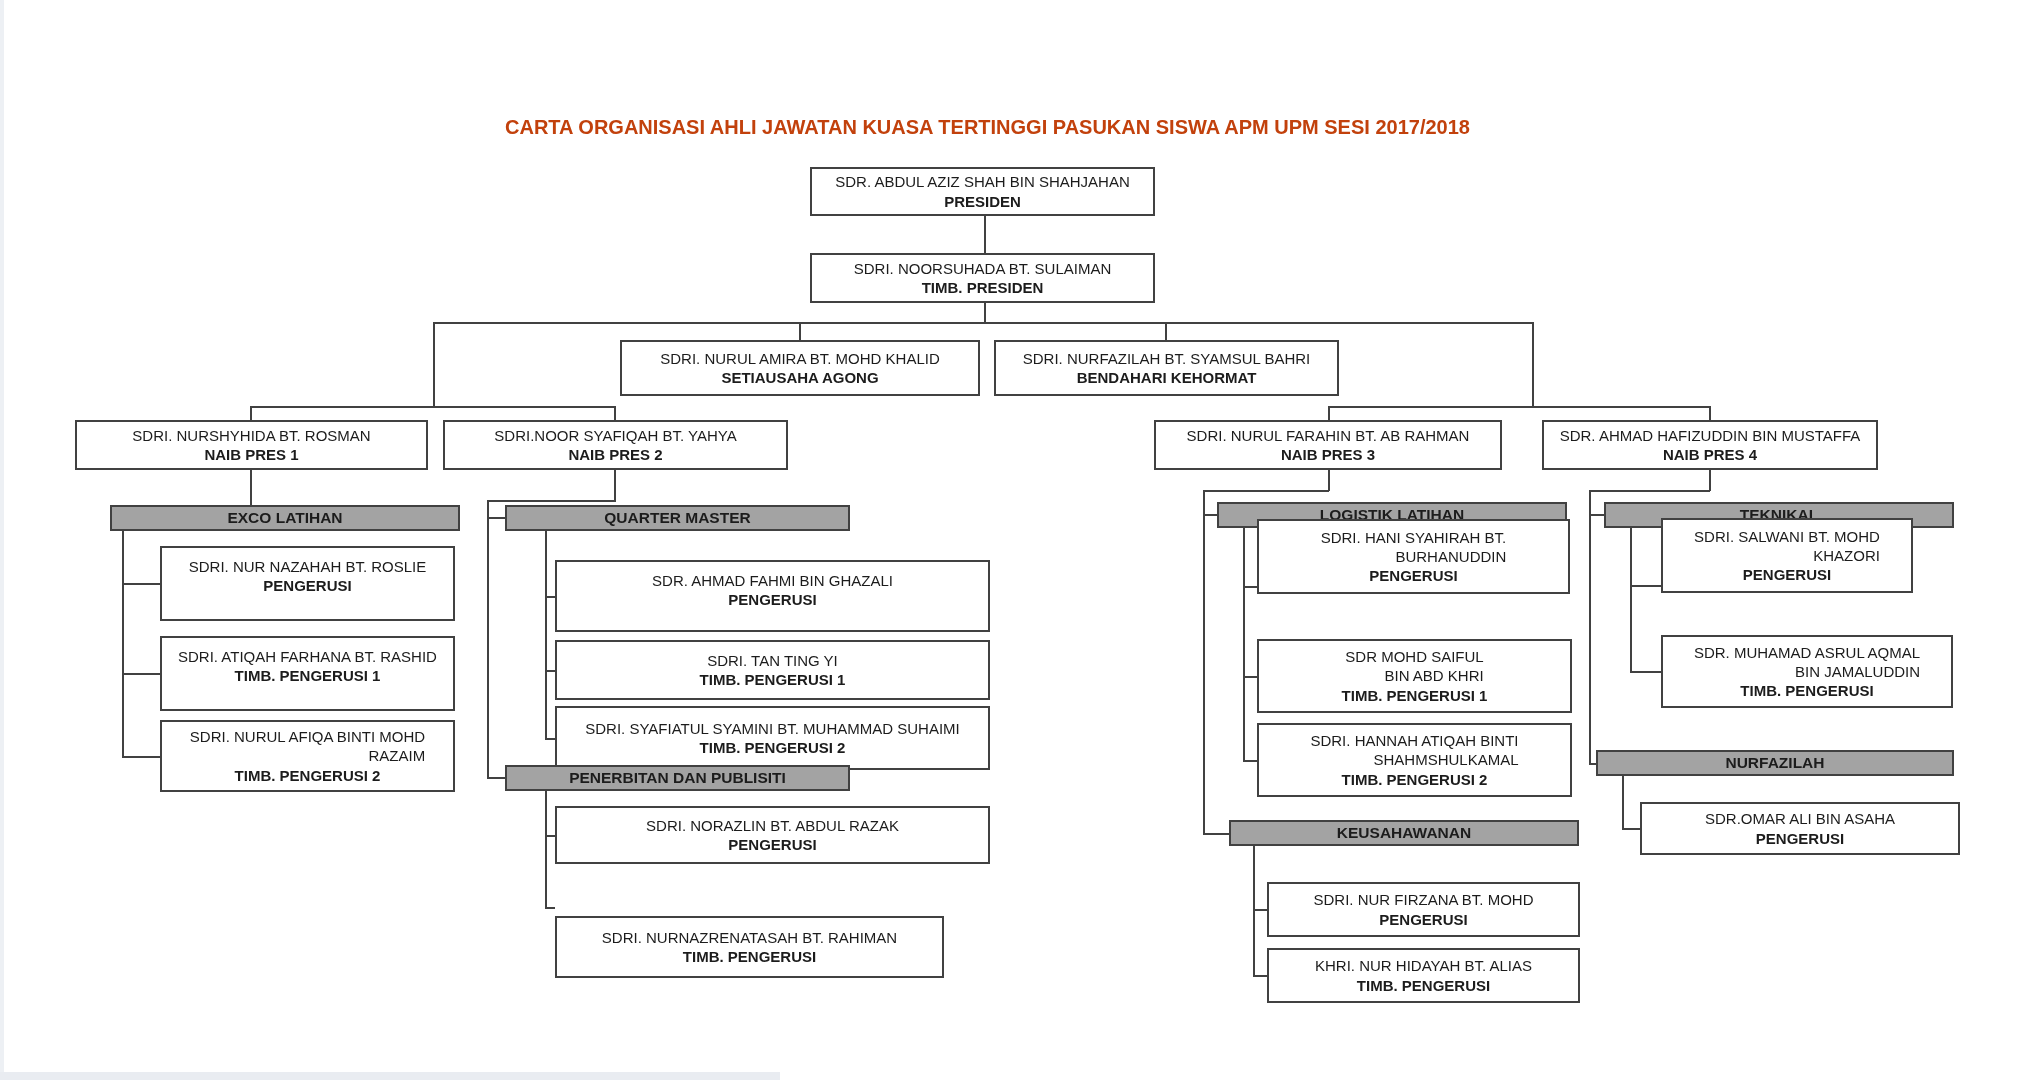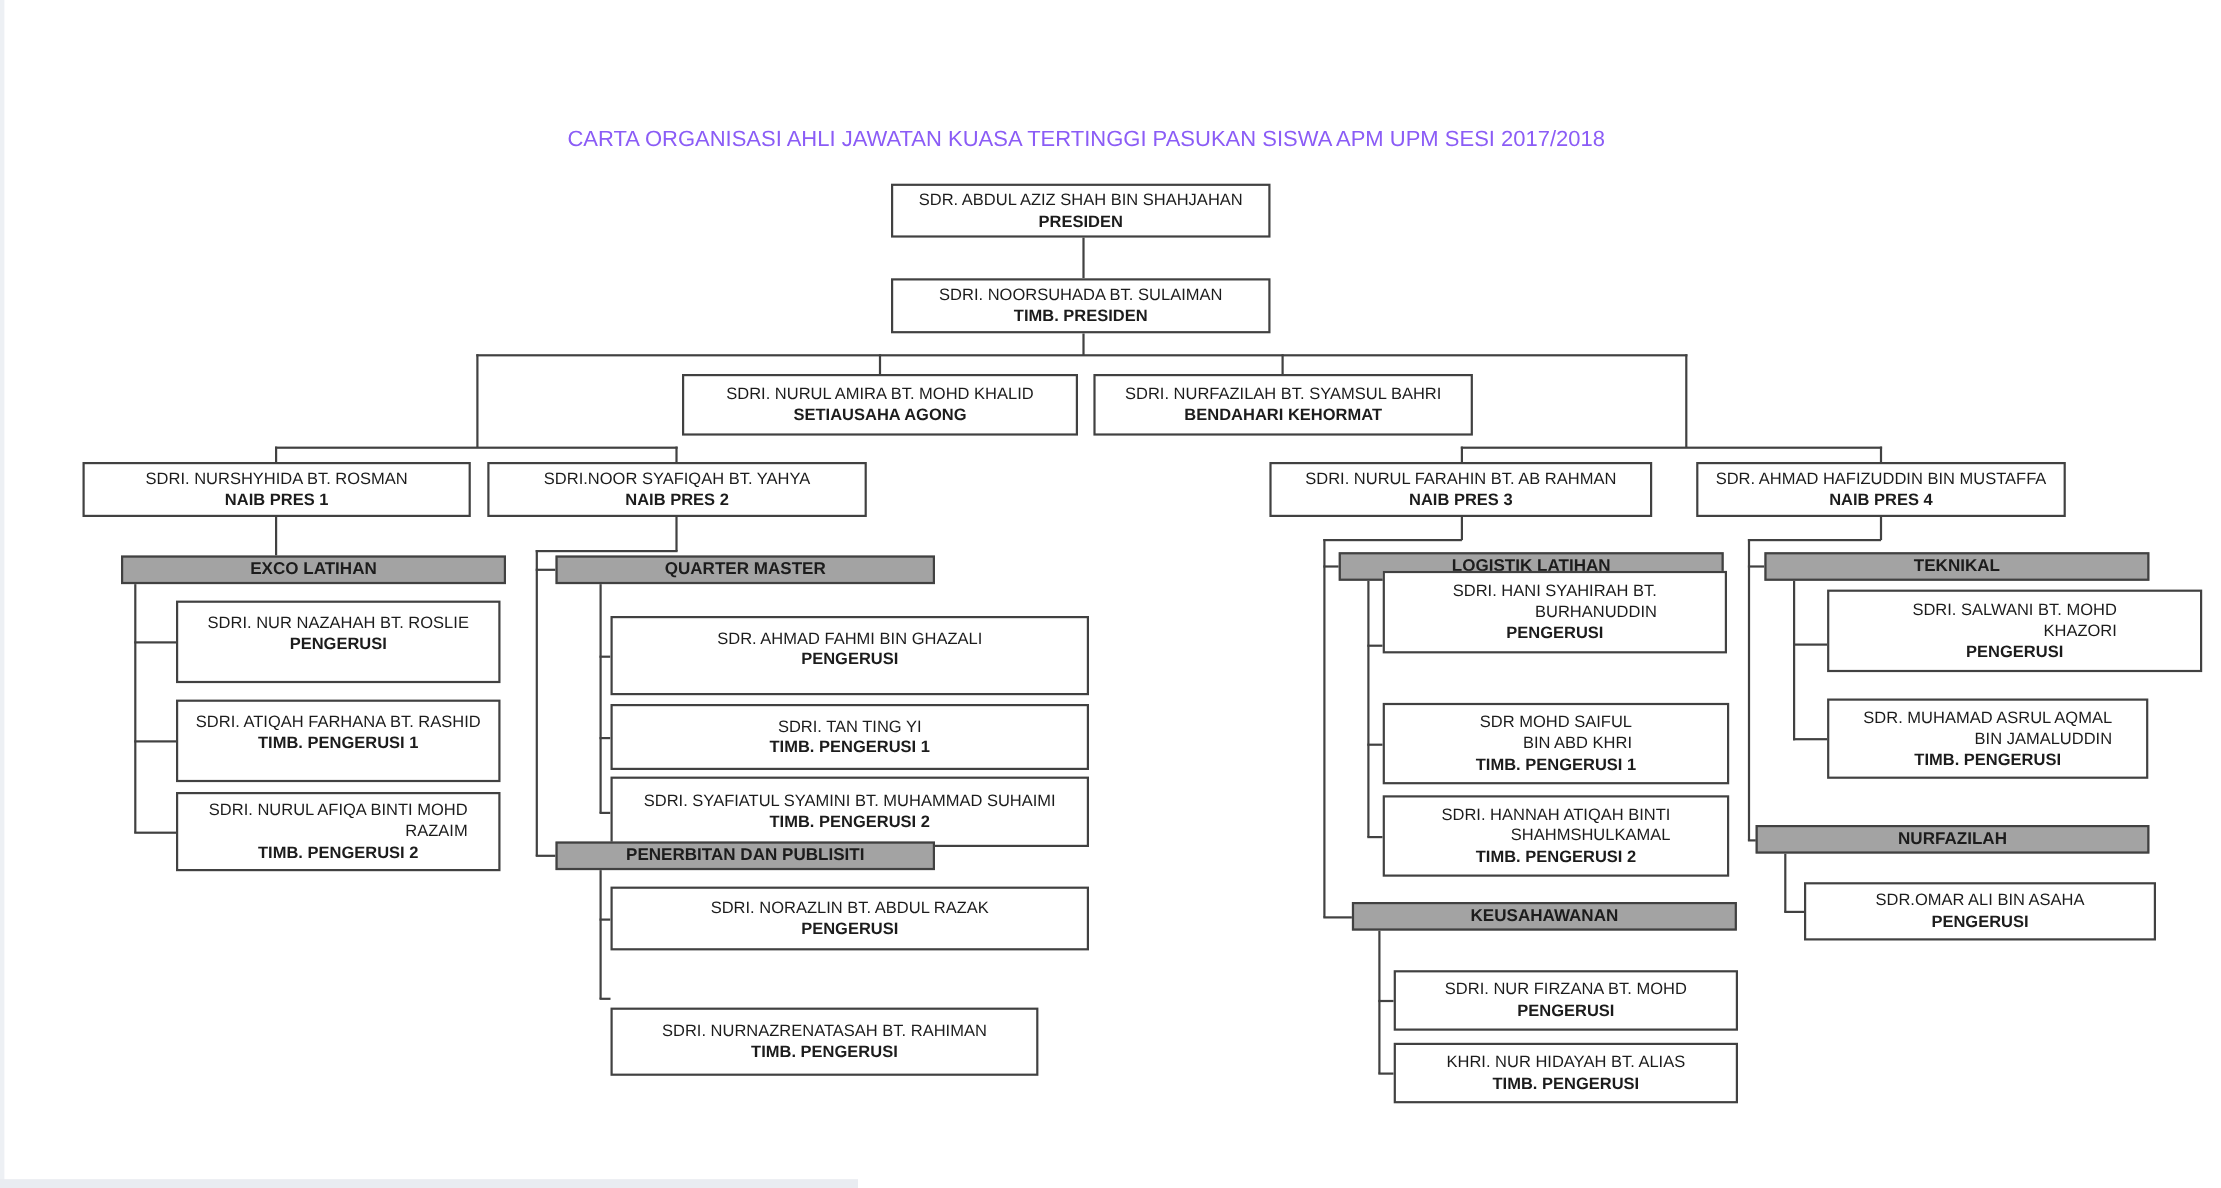--- a/index.html
+++ b/index.html
@@ -1,20 +1,20 @@
 <!DOCTYPE html>
 <html><head>
 <meta charset="utf-8">
 <style>
   html,body{margin:0;padding:0;}
   body{width:2019px;height:1080px;background:#ffffff;overflow:hidden;
        font-family:"Liberation Sans","DejaVu Sans",sans-serif;}
   #canvas{position:relative;width:2019px;height:1080px;background:#ffffff;}
   .title{position:absolute;left:0;top:116px;width:1975px;text-align:center;
-         font-weight:normal;font-size:20px;color:#8b5cf6;letter-spacing:0px;}
+         font-weight:bold;font-size:20px;color:#c2410c;letter-spacing:0px;}
   .box{position:absolute;background:#fff;border:2px solid #414141;box-sizing:border-box;
        display:flex;flex-direction:column;align-items:center;justify-content:center;
        text-align:center;color:#1c1c1c;line-height:1.28;}
   .box.top{justify-content:flex-start;padding-top:9px;}
   .nm{white-space:pre-line;font-size:15px;font-weight:normal;text-align:right;}
   .rl{font-size:15px;font-weight:bold;}
   .hdr{background:#a3a3a3;}
   .ht{font-size:15.5px;font-weight:bold;}
   .ln{position:absolute;background:#414141;}
   .edge-left{position:absolute;left:0;top:0;width:4px;height:1080px;background:#edf0f4;}
@@ -199,21 +199,21 @@
     <div class="rl">PENGERUSI</div>
   </div>
   <div class="box" style="left:1267px;top:948px;width:313px;height:55px">
     <div class="nm">KHRI. NUR HIDAYAH BT. ALIAS</div>
     <div class="rl">TIMB. PENGERUSI</div>
   </div>
 
   <div class="box hdr" style="left:1604px;top:502px;width:350px;height:26px">
     <div class="ht">TEKNIKAL</div>
   </div>
-  <div class="box" style="left:1661px;top:536px;width:341px;height:75px">
+  <div class="box" style="left:1661px;top:518px;width:252px;height:75px">
     <div class="nm">SDRI. SALWANI BT. MOHD
 KHAZORI</div>
     <div class="rl">PENGERUSI</div>
   </div>
   <div class="box" style="left:1661px;top:635px;width:292px;height:73px">
     <div class="nm">SDR. MUHAMAD ASRUL AQMAL
 BIN JAMALUDDIN</div>
     <div class="rl">TIMB. PENGERUSI</div>
   </div>
 

